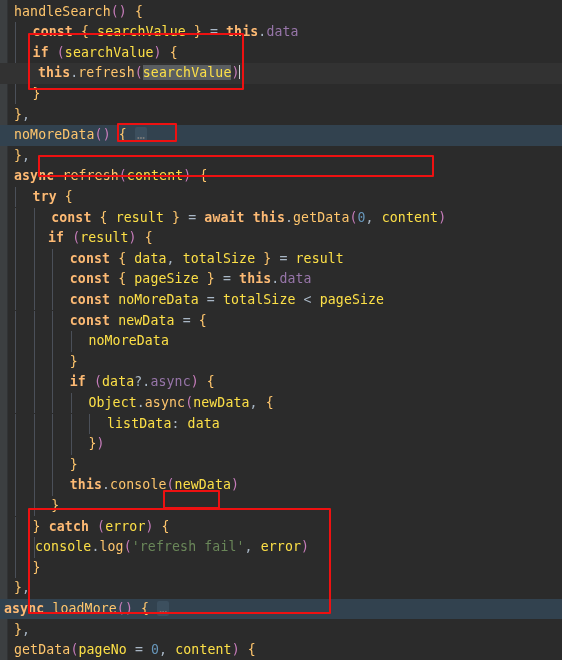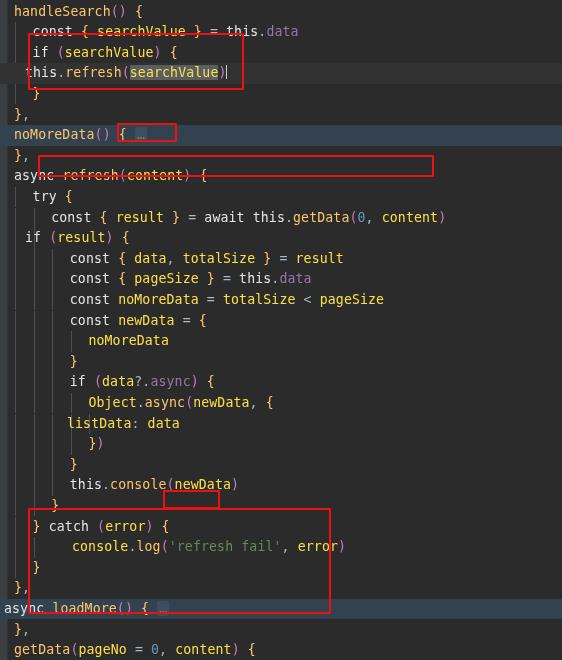--- a/index.html
+++ b/index.html
@@ -63,21 +63,21 @@
     color: #a9b7c6;
   }
   .line .txt { display: inline-block; padding-left: 14px; }
 
   
   .line.folded { background: #32424f; }
   
   .line.caretrow { background: #323232; }
 
   
-  .kw    { color: #e5e5e5; font-weight: normal; }  
+  .kw    { color: #fdba74; font-weight: bold; }  
   .fn    { color: #ffc66d; }                     
   .id    { color: #fde047; }                     
   .prop  { color: #9876aa; }
   .str   { color: #6a8759; }
   .num   { color: #6897bb; }
   .punct { color: #a9b7c6; }
   .brY   { color: #ffc66d; }  
   .brM   { color: #c77dbb; }
   .fold-ell { color: #787878; background: #3c4f5e; padding: 0 2px; border-radius:2px; }
 
@@ -166,44 +166,44 @@
       <div class="iguide" style="left: 15px; top: 516.5px; height: 20.6px;"></div>
       <div class="iguide" style="left: 15px; top: 537.1px; height: 20.6px;"></div>
       <div class="iguide" style="left: 33.6px; top: 537.1px; height: 20.6px;"></div>
       <div class="iguide" style="left: 15px; top: 557.7px; height: 20.6px;"></div>
     </div>
 
   <div id="code">
       <div class="line" style="top: 1.5px;"><span class="txt" style="padding-left: 14px;"><span class="fn">handleSearch</span><span class="brM">(</span><span class="brM">)</span><span class="punct"> </span><span class="brY">{</span></span></div>
       <div class="line" style="top: 22.1px;"><span class="txt" style="padding-left: 32.6px;"><span class="kw">const</span><span class="punct"> </span><span class="brY">{</span><span class="punct"> </span><span class="id">searchValue</span><span class="punct"> </span><span class="brY">}</span><span class="punct"> </span><span class="punct">=</span><span class="punct"> </span><span class="kw">this</span><span class="punct">.</span><span class="prop">data</span></span></div>
       <div class="line" style="top: 42.7px;"><span class="txt" style="padding-left: 32.6px;"><span class="kw">if</span><span class="punct"> </span><span class="brM">(</span><span class="id">searchValue</span><span class="brM">)</span><span class="punct"> </span><span class="brY">{</span></span></div>
-      <div class="line caretrow" style="top: 63.3px;"><span class="txt" style="padding-left: 25px;"><span class="kw">this</span><span class="punct">.</span><span class="fn">refresh</span><span class="brM">(</span><span class="sel"><span class="id">searchValue</span></span><span class="brM">)</span><span class="caret"></span></span></div>
+      <div class="line caretrow" style="top: 63.3px;"><span class="txt" style="padding-left: 38px;"><span class="kw">this</span><span class="punct">.</span><span class="fn">refresh</span><span class="brM">(</span><span class="sel"><span class="id">searchValue</span></span><span class="brM">)</span><span class="caret"></span></span></div>
       <div class="line" style="top: 83.9px;"><span class="txt" style="padding-left: 32.6px;"><span class="brY">}</span></span></div>
       <div class="line" style="top: 104.5px;"><span class="txt" style="padding-left: 14px;"><span class="brY">}</span><span class="punct">,</span></span></div>
       <div class="line folded" style="top: 125.1px;"><span class="txt" style="padding-left: 14px;"><span class="fn">noMoreData</span><span class="brM">(</span><span class="brM">)</span><span class="punct"> </span><span class="brY">{</span><span class="punct"> </span><span class="fold-ell">…</span></span></div>
       <div class="line" style="top: 145.7px;"><span class="txt" style="padding-left: 14px;"><span class="brY">}</span><span class="punct">,</span></span></div>
       <div class="line" style="top: 166.3px;"><span class="txt" style="padding-left: 14px;"><span class="kw">async</span><span class="punct"> </span><span class="fn">refresh</span><span class="brM">(</span><span class="id">content</span><span class="brM">)</span><span class="punct"> </span><span class="brY">{</span></span></div>
       <div class="line" style="top: 186.9px;"><span class="txt" style="padding-left: 32.6px;"><span class="kw">try</span><span class="punct"> </span><span class="brY">{</span></span></div>
       <div class="line" style="top: 207.5px;"><span class="txt" style="padding-left: 51.2px;"><span class="kw">const</span><span class="punct"> </span><span class="brY">{</span><span class="punct"> </span><span class="id">result</span><span class="punct"> </span><span class="brY">}</span><span class="punct"> </span><span class="punct">=</span><span class="punct"> </span><span class="kw">await</span><span class="punct"> </span><span class="kw">this</span><span class="punct">.</span><span class="fn">getData</span><span class="brM">(</span><span class="num">0</span><span class="punct">,</span><span class="punct"> </span><span class="id">content</span><span class="brM">)</span></span></div>
-      <div class="line" style="top: 228.1px;"><span class="txt" style="padding-left: 25px;"><span class="kw">if</span><span class="punct"> </span><span class="brM">(</span><span class="id">result</span><span class="brM">)</span><span class="punct"> </span><span class="brY">{</span></span></div>
+      <div class="line" style="top: 228.1px;"><span class="txt" style="padding-left: 48px;"><span class="kw">if</span><span class="punct"> </span><span class="brM">(</span><span class="id">result</span><span class="brM">)</span><span class="punct"> </span><span class="brY">{</span></span></div>
       <div class="line" style="top: 248.7px;"><span class="txt" style="padding-left: 69.8px;"><span class="kw">const</span><span class="punct"> </span><span class="brY">{</span><span class="punct"> </span><span class="id">data</span><span class="punct">,</span><span class="punct"> </span><span class="id">totalSize</span><span class="punct"> </span><span class="brY">}</span><span class="punct"> </span><span class="punct">=</span><span class="punct"> </span><span class="id">result</span></span></div>
       <div class="line" style="top: 269.3px;"><span class="txt" style="padding-left: 69.8px;"><span class="kw">const</span><span class="punct"> </span><span class="brY">{</span><span class="punct"> </span><span class="id">pageSize</span><span class="punct"> </span><span class="brY">}</span><span class="punct"> </span><span class="punct">=</span><span class="punct"> </span><span class="kw">this</span><span class="punct">.</span><span class="prop">data</span></span></div>
       <div class="line" style="top: 289.9px;"><span class="txt" style="padding-left: 69.8px;"><span class="kw">const</span><span class="punct"> </span><span class="id">noMoreData</span><span class="punct"> </span><span class="punct">=</span><span class="punct"> </span><span class="id">totalSize</span><span class="punct"> </span><span class="punct">&lt;</span><span class="punct"> </span><span class="id">pageSize</span></span></div>
       <div class="line" style="top: 310.5px;"><span class="txt" style="padding-left: 69.8px;"><span class="kw">const</span><span class="punct"> </span><span class="id">newData</span><span class="punct"> </span><span class="punct">=</span><span class="punct"> </span><span class="brY">{</span></span></div>
       <div class="line" style="top: 331.1px;"><span class="txt" style="padding-left: 88.4px;"><span class="id">noMoreData</span></span></div>
       <div class="line" style="top: 351.7px;"><span class="txt" style="padding-left: 69.8px;"><span class="brY">}</span></span></div>
       <div class="line" style="top: 372.3px;"><span class="txt" style="padding-left: 69.8px;"><span class="kw">if</span><span class="punct"> </span><span class="brM">(</span><span class="id">data</span><span class="punct">?</span><span class="punct">.</span><span class="prop">async</span><span class="brM">)</span><span class="punct"> </span><span class="brY">{</span></span></div>
       <div class="line" style="top: 392.9px;"><span class="txt" style="padding-left: 88.4px;"><span class="id">Object</span><span class="punct">.</span><span class="fn">async</span><span class="brM">(</span><span class="id">newData</span><span class="punct">,</span><span class="punct"> </span><span class="brY">{</span></span></div>
-      <div class="line" style="top: 413.5px;"><span class="txt" style="padding-left: 67px;"><span class="id">listData</span><span class="punct">:</span><span class="punct"> </span><span class="id">data</span></span></div>
+      <div class="line" style="top: 413.5px;"><span class="txt" style="padding-left: 107px;"><span class="id">listData</span><span class="punct">:</span><span class="punct"> </span><span class="id">data</span></span></div>
       <div class="line" style="top: 434.1px;"><span class="txt" style="padding-left: 88.4px;"><span class="brY">}</span><span class="brM">)</span></span></div>
       <div class="line" style="top: 454.7px;"><span class="txt" style="padding-left: 69.8px;"><span class="brY">}</span></span></div>
       <div class="line" style="top: 475.3px;"><span class="txt" style="padding-left: 69.8px;"><span class="kw">this</span><span class="punct">.</span><span class="fn">console</span><span class="brM">(</span><span class="id">newData</span><span class="brM">)</span></span></div>
       <div class="line" style="top: 495.9px;"><span class="txt" style="padding-left: 51.2px;"><span class="brY">}</span></span></div>
       <div class="line" style="top: 516.5px;"><span class="txt" style="padding-left: 32.6px;"><span class="brY">}</span><span class="punct"> </span><span class="kw">catch</span><span class="punct"> </span><span class="brM">(</span><span class="id">error</span><span class="brM">)</span><span class="punct"> </span><span class="brY">{</span></span></div>
-      <div class="line" style="top: 537.1px;"><span class="txt" style="padding-left: 72px;"><span class="id">console</span><span class="punct">.</span><span class="fn">log</span><span class="brM">(</span><span class="str">'refresh fail'</span><span class="punct">,</span><span class="punct"> </span><span class="id">error</span><span class="brM">)</span></span></div>
+      <div class="line" style="top: 537.1px;"><span class="txt" style="padding-left: 35px;"><span class="id">console</span><span class="punct">.</span><span class="fn">log</span><span class="brM">(</span><span class="str">'refresh fail'</span><span class="punct">,</span><span class="punct"> </span><span class="id">error</span><span class="brM">)</span></span></div>
       <div class="line" style="top: 557.7px;"><span class="txt" style="padding-left: 32.6px;"><span class="brY">}</span></span></div>
       <div class="line" style="top: 578.3px;"><span class="txt" style="padding-left: 14px;"><span class="brY">}</span><span class="punct">,</span></span></div>
       <div class="line folded" style="top: 598.9px;"><span class="txt" style="padding-left: 4px;"><span class="kw">async</span><span class="punct"> </span><span class="fn">loadMore</span><span class="brM">(</span><span class="brM">)</span><span class="punct"> </span><span class="brY">{</span><span class="punct"> </span><span class="fold-ell">…</span></span></div>
       <div class="line" style="top: 619.5px;"><span class="txt" style="padding-left: 14px;"><span class="brY">}</span><span class="punct">,</span></span></div>
       <div class="line" style="top: 640.1px;"><span class="txt" style="padding-left: 14px;"><span class="fn">getData</span><span class="brM">(</span><span class="id">pageNo</span><span class="punct"> </span><span class="punct">=</span><span class="punct"> </span><span class="num">0</span><span class="punct">,</span><span class="punct"> </span><span class="id">content</span><span class="brM">)</span><span class="punct"> </span><span class="brY">{</span></span></div>
     </div>
 
   <div id="annotations">
       <div class="redbox" title="if (searchValue) block" style="left: 28px; top: 33px; width: 216px; height: 57px; border-color: rgb(238, 17, 17);"></div>
       <div class="redbox" title="content parameter of refresh" style="left: 117px; top: 123px; width: 60px; height: 19px; border-color: rgb(238, 17, 17);"></div>

